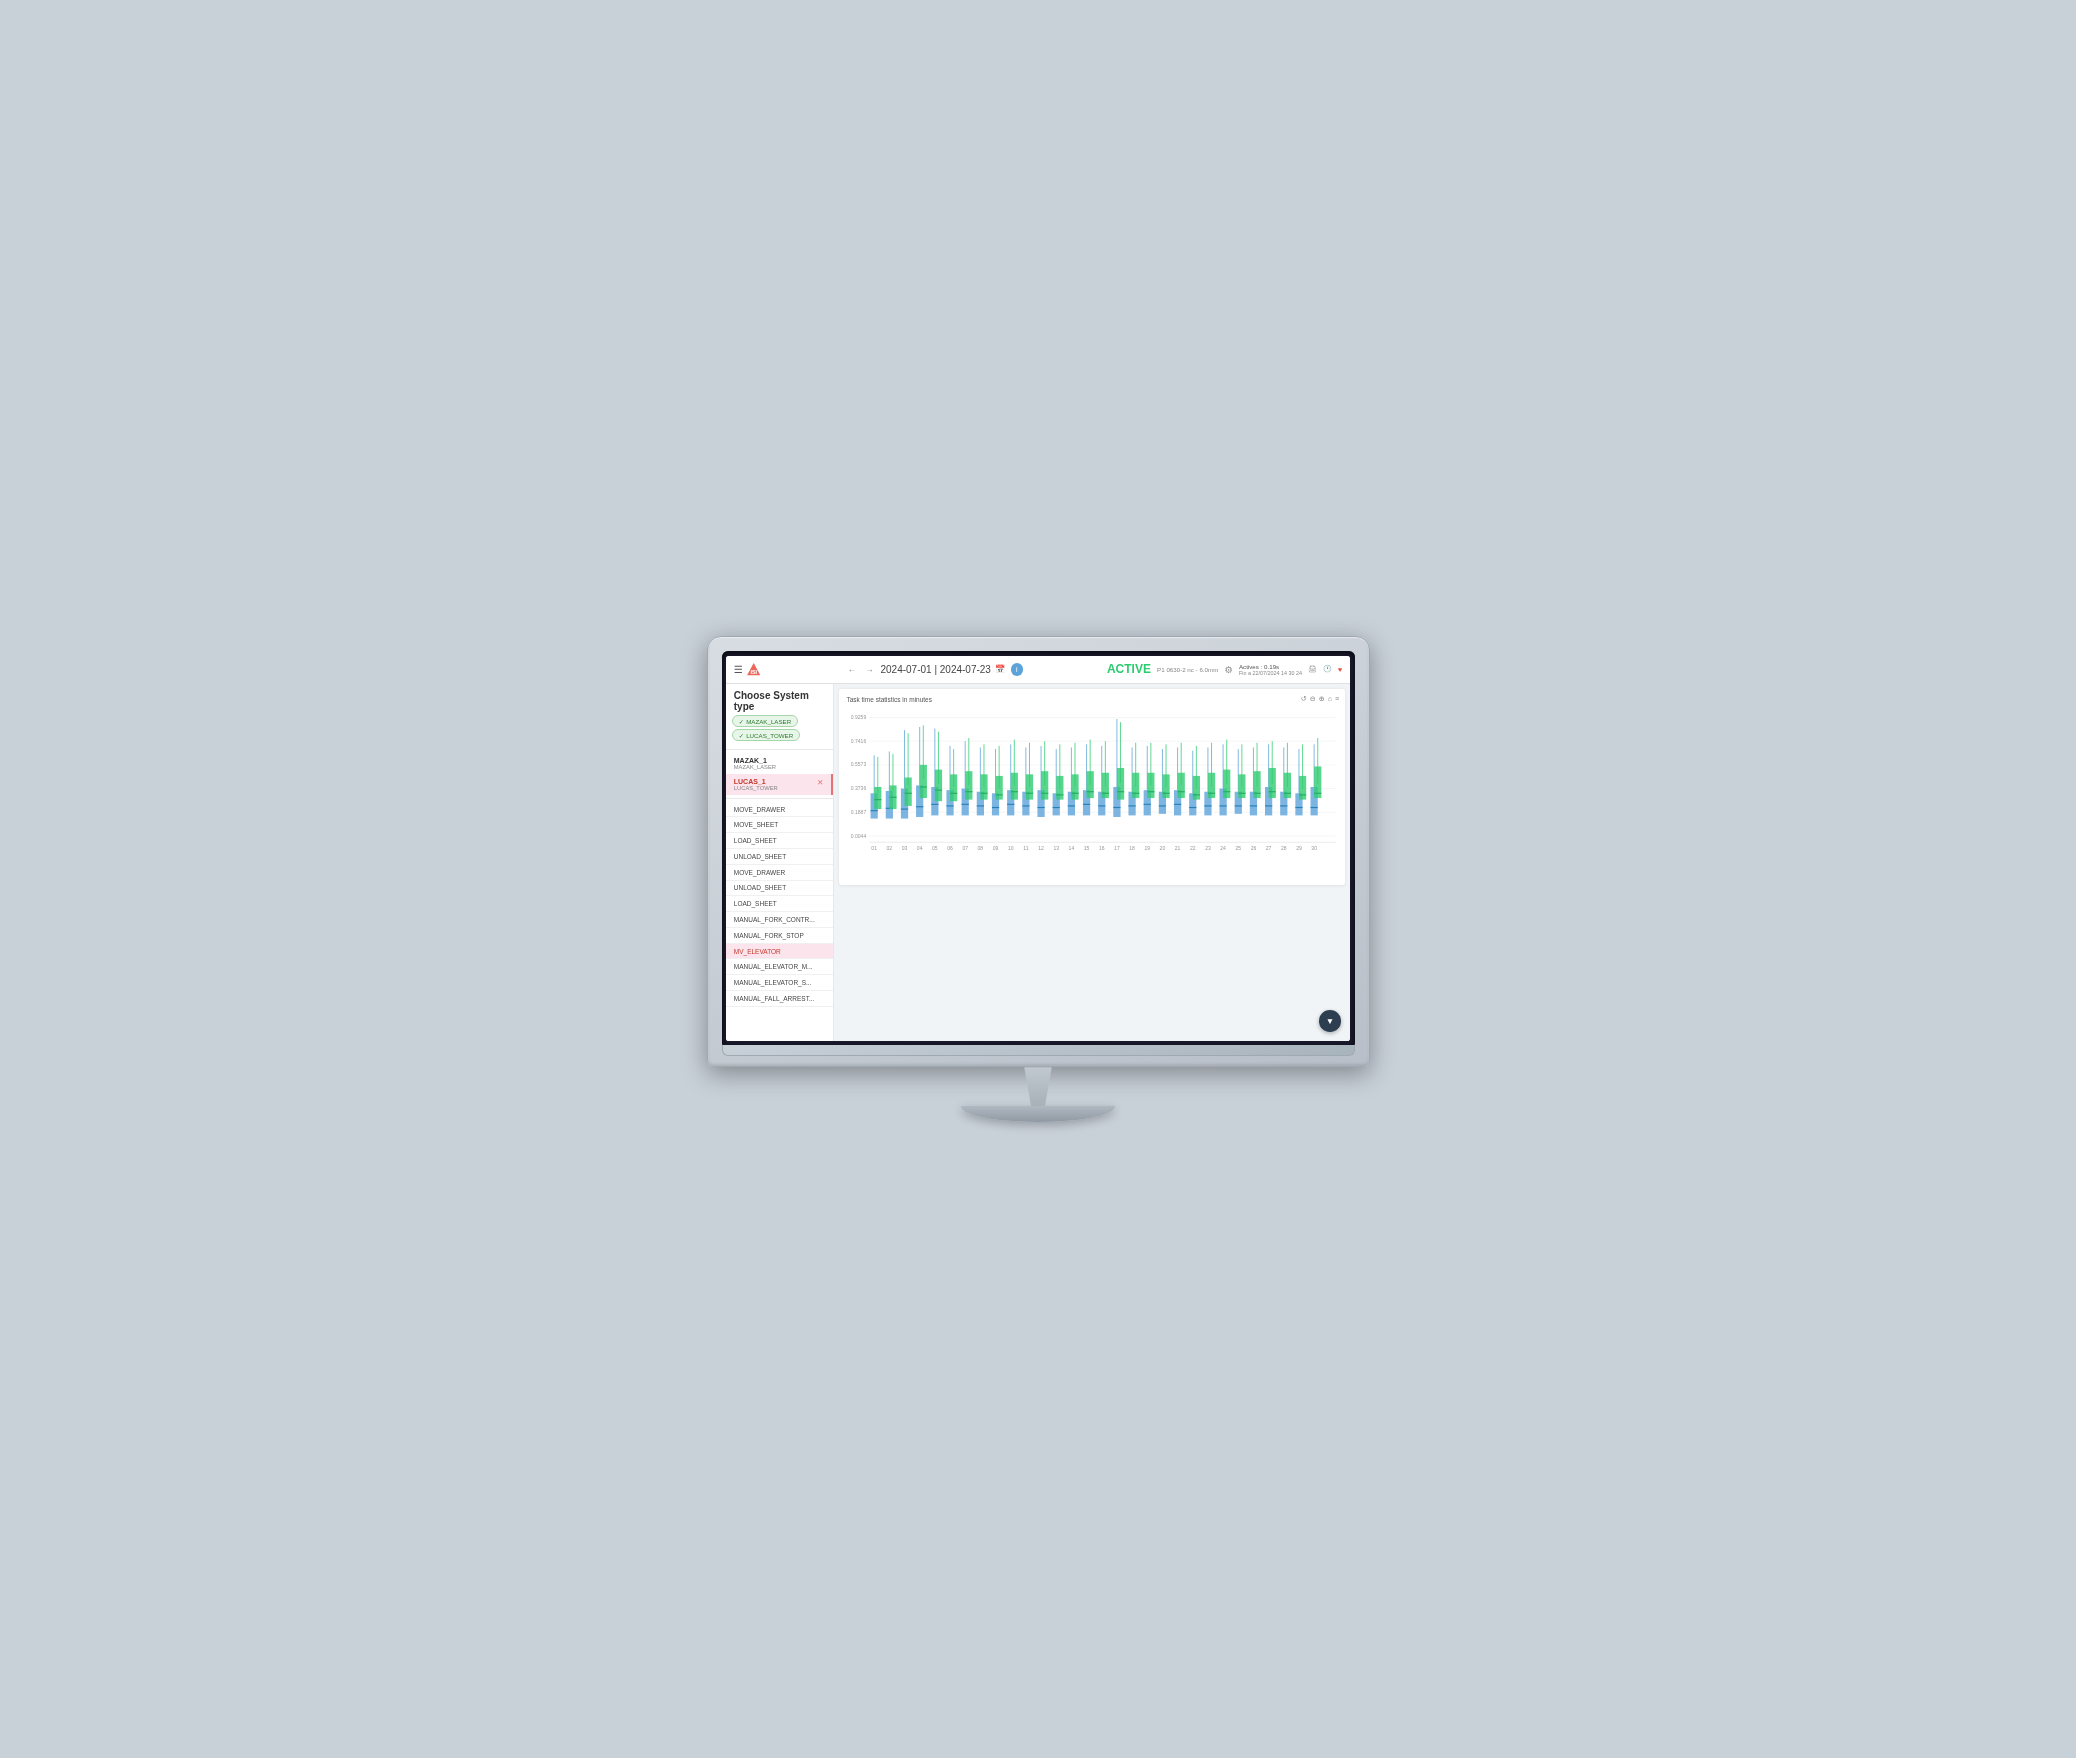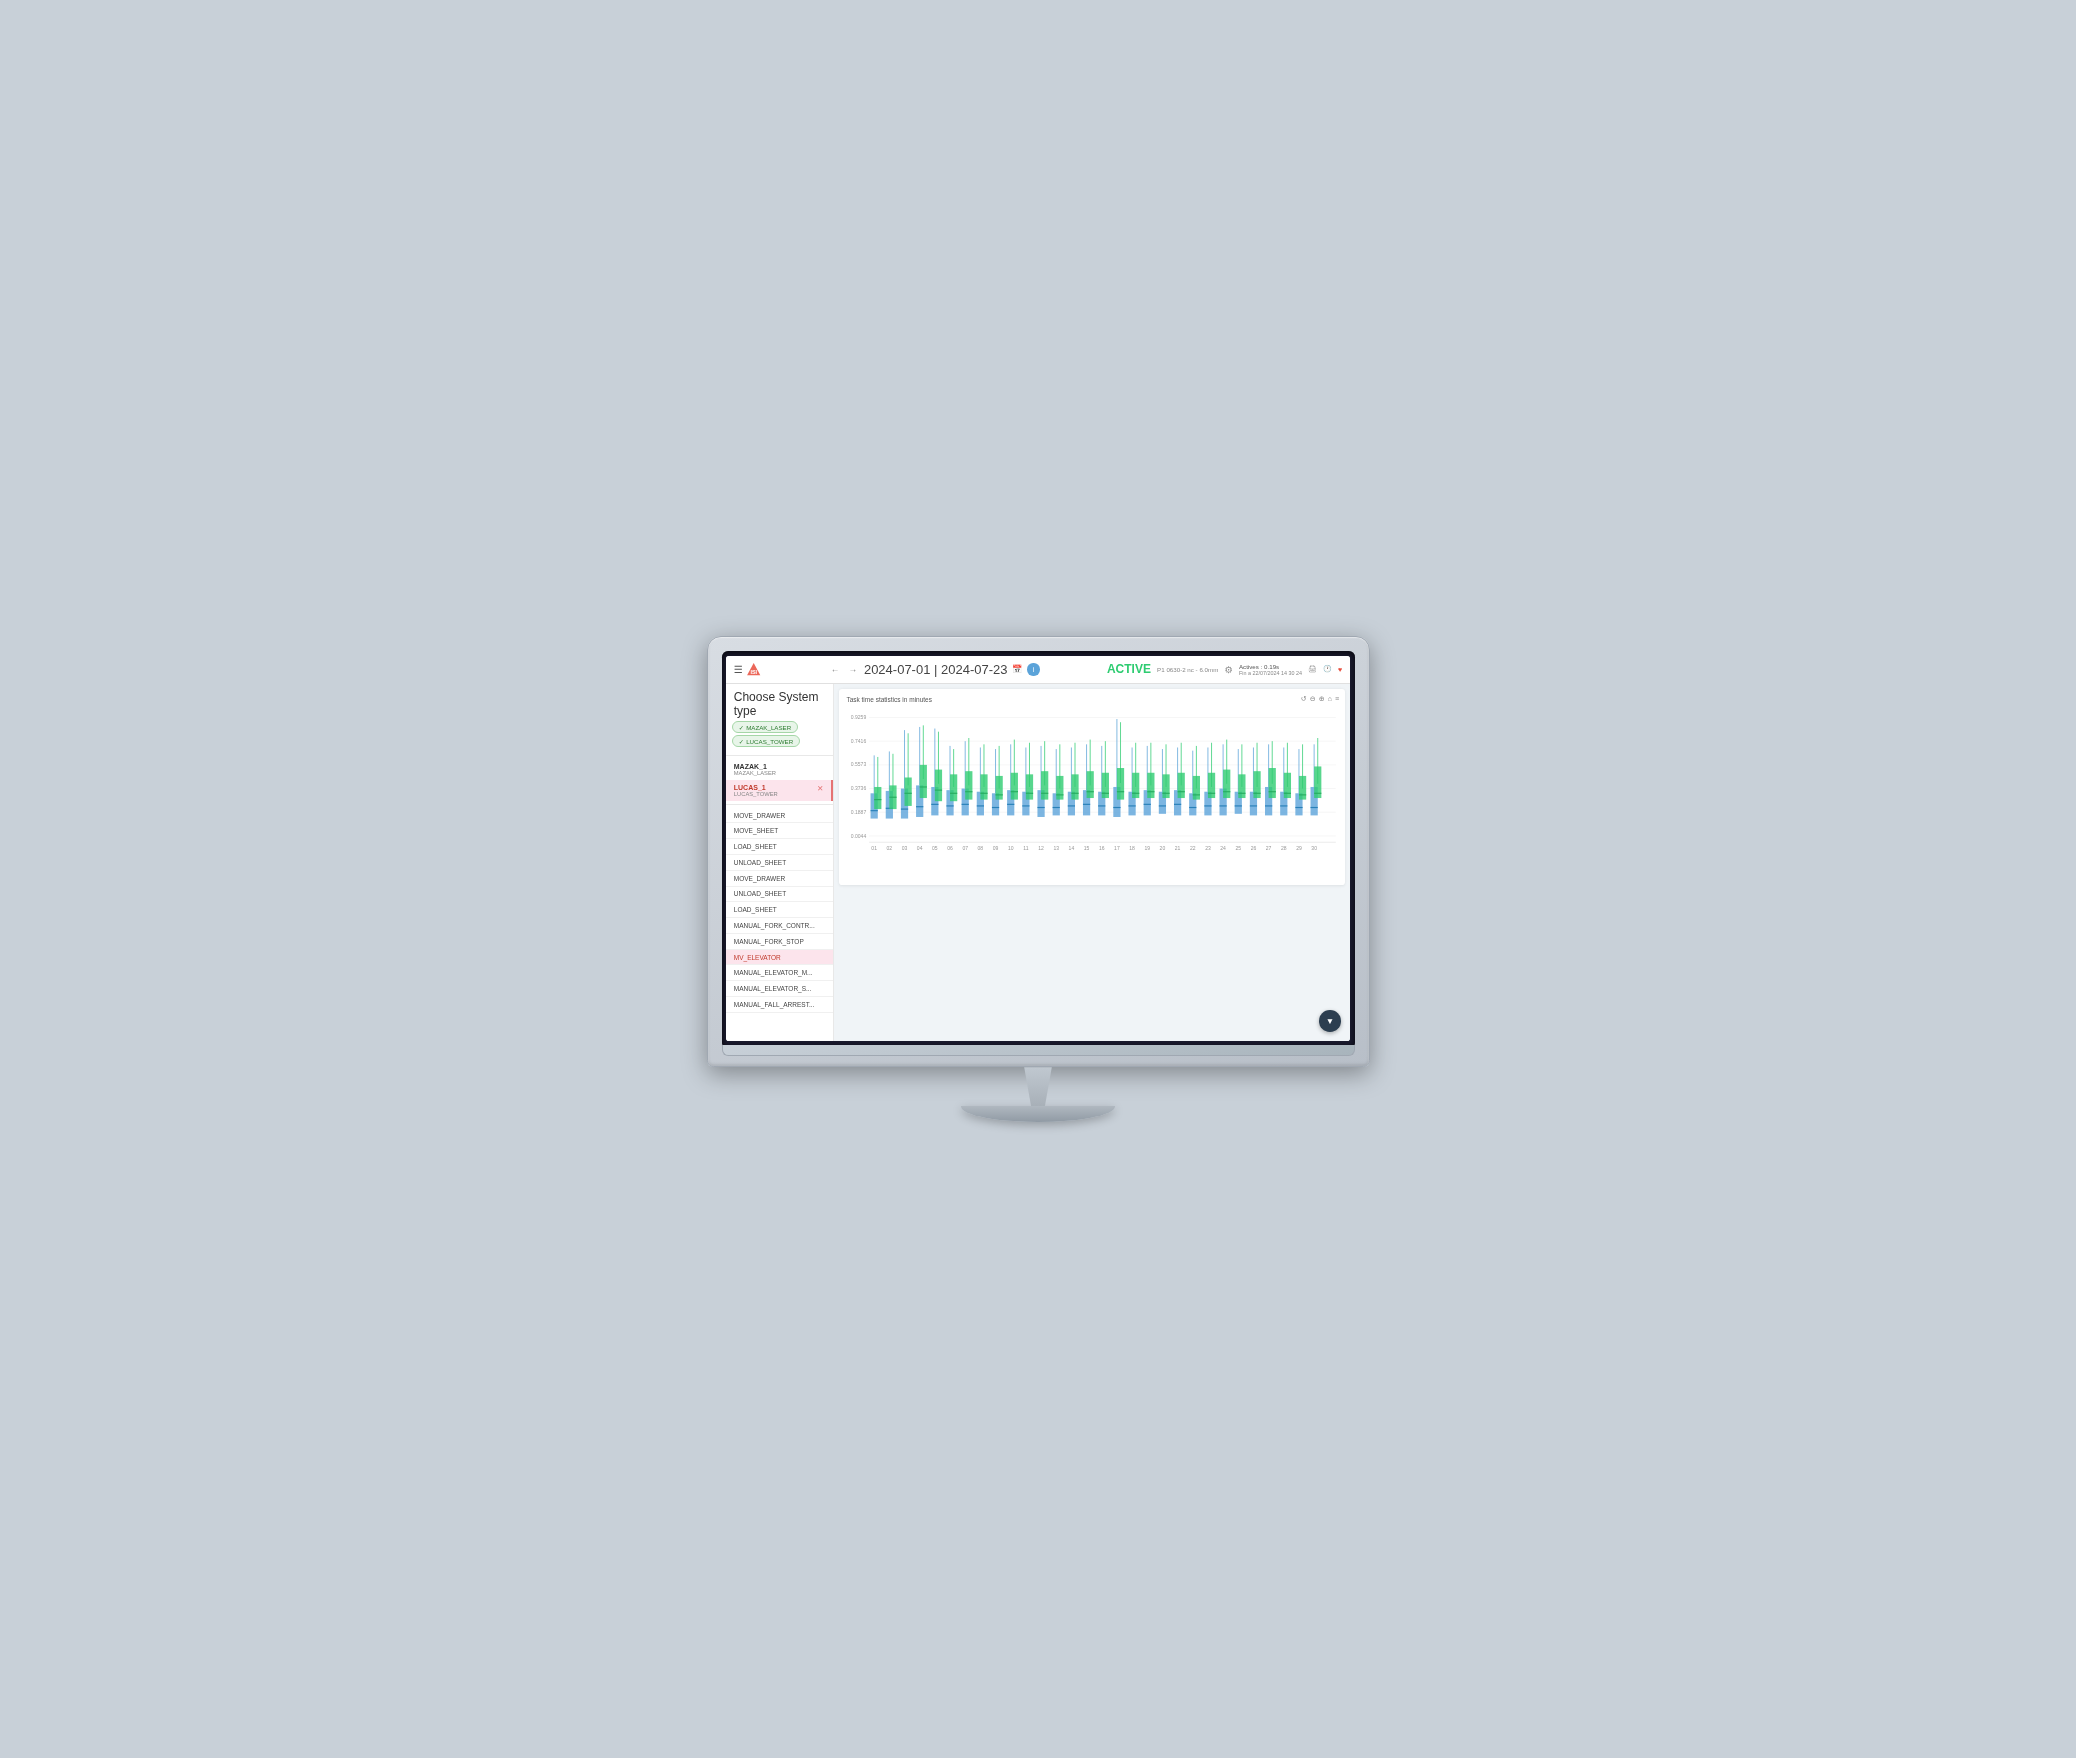--- a/index.html
+++ b/index.html
@@ -87,21 +87,21 @@
       cursor: pointer;
       color: #888;
       font-size: 8.5px;
       padding: 1.5px 2.3px;
     }
 
     .date-range {
       display: flex;
       align-items: center;
       gap: 3.1px;
-      font-size: 13px;
+      font-size: 10px;
       color: #444;
     }
 
     .cal-icon {
       color: #888;
       font-size: 8.5px;
     }
 
     .info-btn {
       width: 12.3px;
@@ -148,23 +148,23 @@
       width: 108px;
       background: #ffffff;
       border-right: 0.8px solid #e8e8e8;
       flex-shrink: 0;
       overflow-y: auto;
       font-size: 7px;
     }
 
     .sidebar-section-title {
       padding: 6.2px 7.7px 3.1px;
-      font-size: 12px;
+      font-size: 10px;
       color: #333;
-      font-weight: 400;
+      font-weight: 700;
     }
 
     .chip-group {
       padding: 0 6.2px 4.6px;
       display: flex;
       flex-direction: column;
       gap: 2.3px;
     }
 
     .chip {

